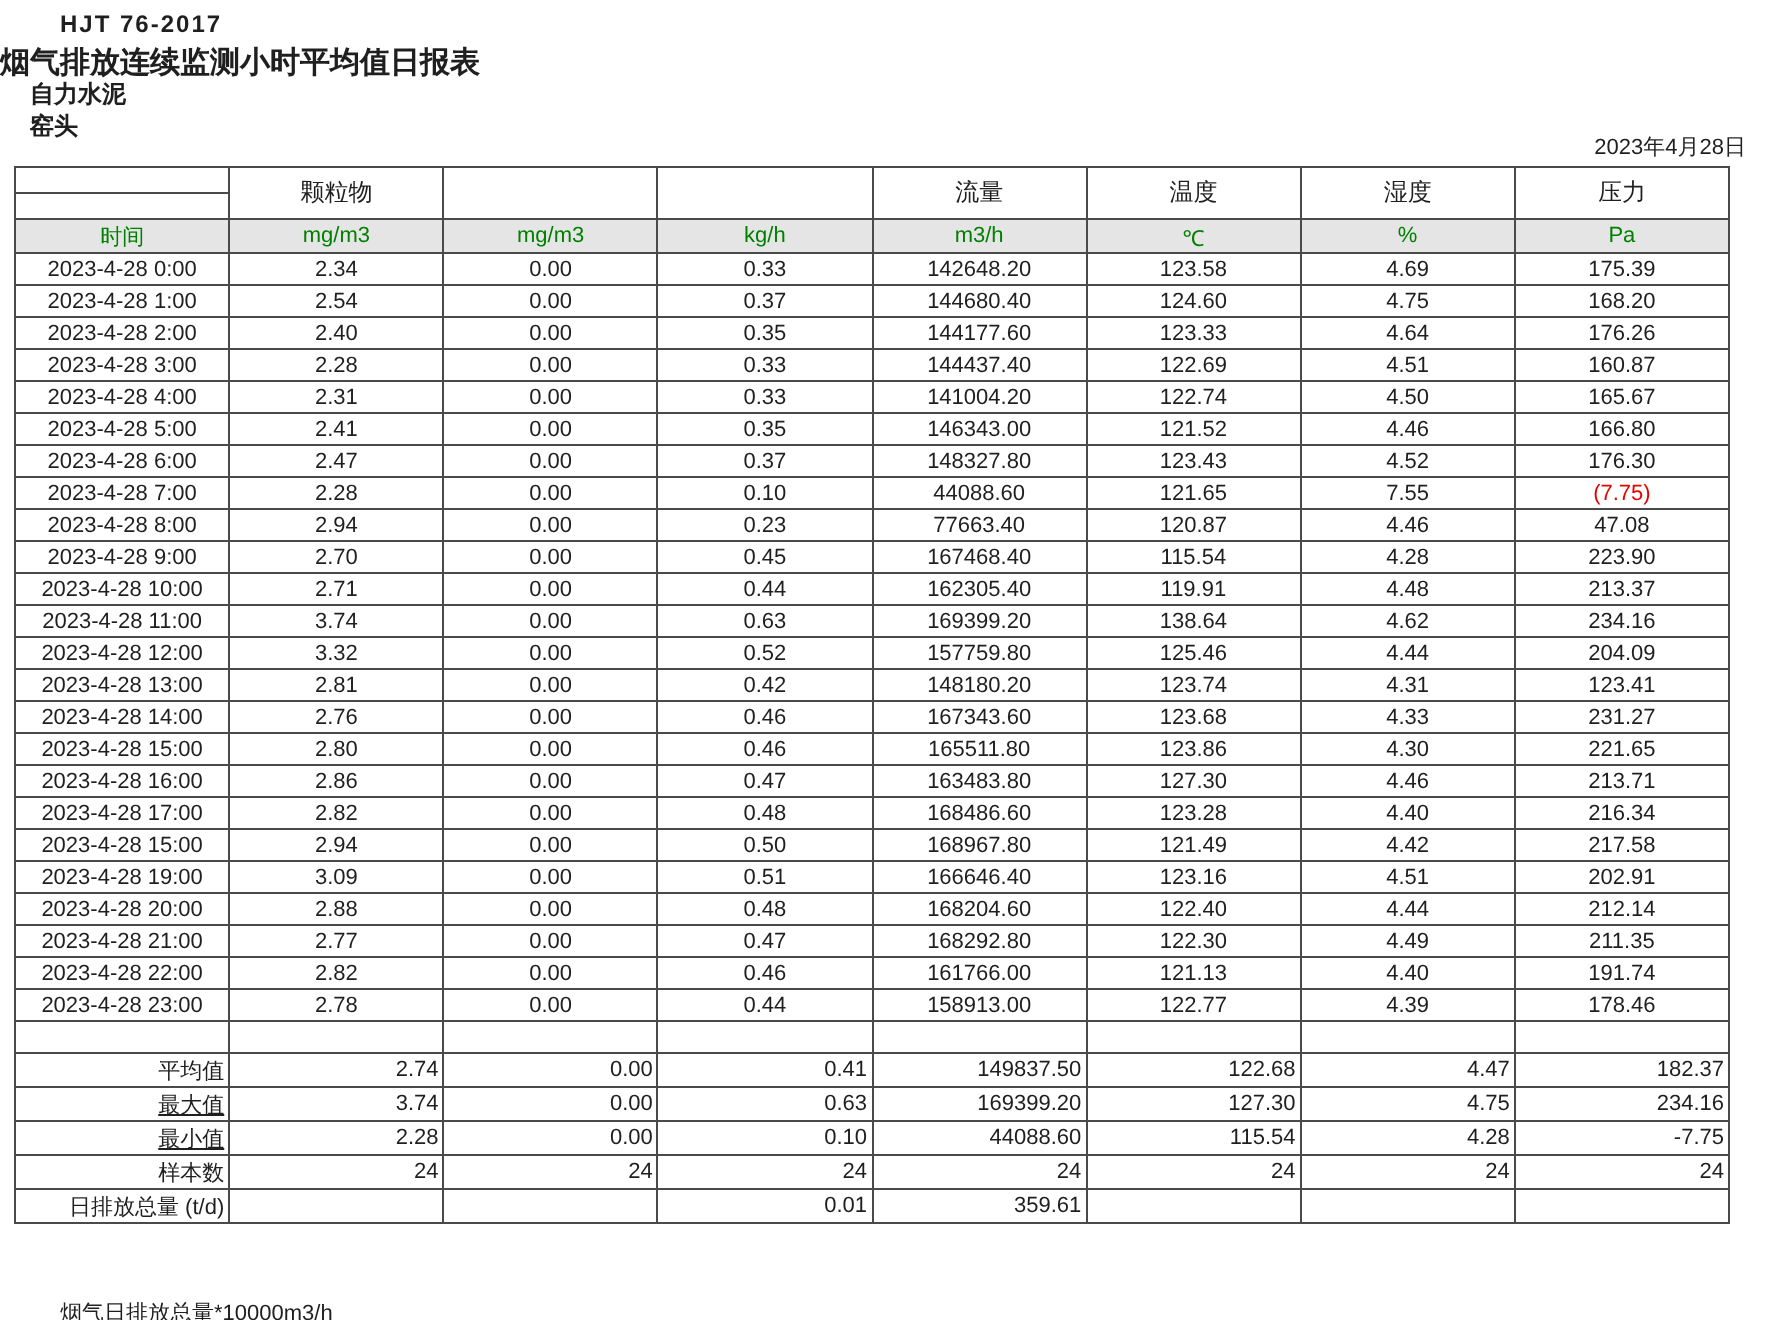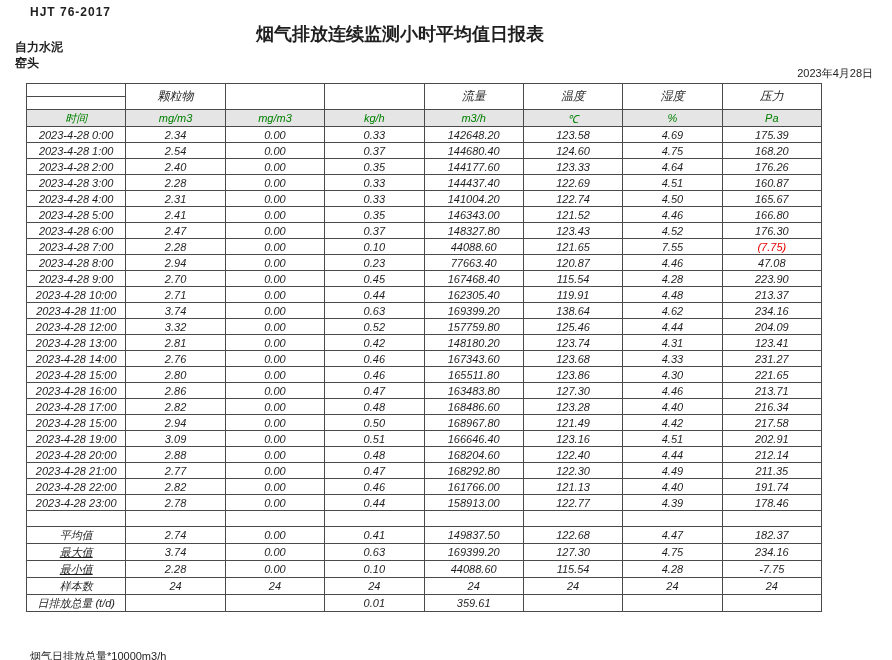--- a/index.html
+++ b/index.html
@@ -2,38 +2,38 @@
 <html><head>
 <meta charset="utf-8">
 <style>
   html,body { margin:0; padding:0; }
   body {
     width:892px; height:660px; background:#ffffff; position:relative;
     font-family:"Liberation Sans", sans-serif; color:#1f1f1f;
     overflow:hidden;
   }
   .doc-code { position:absolute; left:30px; top:5px; font-weight:bold; font-size:12px; letter-spacing:1px; }
-  .title    { position:absolute; left:0; top:22px; width:800px; text-align:center; font-weight:bold; font-size:18px; }
+  .title    { position:absolute; left:0; top:22px; width:800px; text-align:left; font-weight:bold; font-size:15px; }
   .company  { position:absolute; left:15px; top:39px; font-weight:bold; font-size:12px; }
   .station  { position:absolute; left:15px; top:55px; font-weight:bold; font-size:12px; }
   .date     { position:absolute; right:19px; top:66px; font-size:11px; }
 
   table.report {
-    position:absolute; left:26px; top:83px; width:796px;
-    border-collapse:collapse; table-layout:fixed;font-style:italic;
+    position:absolute; left:7px; top:83px; width:858px;
+    border-collapse:collapse; table-layout:fixed;
   }
   table.report td {
     border:1px solid #4a4a4a; text-align:center; vertical-align:middle;
     font-size:11px; padding:0 2px; height:15px; overflow:hidden; white-space:nowrap;
   }
   tr.hsplit td { height:12px; }
   tr.grouprow td { font-size:12px; }
   tr.unitrow td { height:16px; }
   tr.spacer td { height:15px; }
-  tr.sumrow td { height:16px; }
+  tr.sumrow td { height:16px;text-align:right; }
   .red { }
   .u { text-decoration:underline; }
 
   .note  { position:absolute; left:30px; top:627px; font-size:11px;margin-top:22px; }
   .stamp { position:absolute; left:30px; top:643px; font-size:11px;margin-top:40px; }
   .unit  { position:absolute; left:168px; top:678px; font-size:11px; }
 </style>
 <style>
   tr.unitrow td { background:#e5e5e5; color:#008000; }
   td.red { color:#e60000; }

